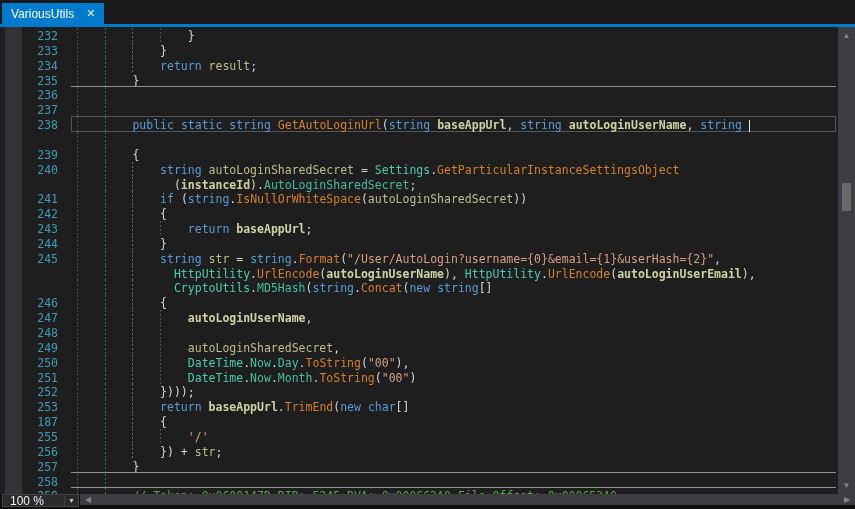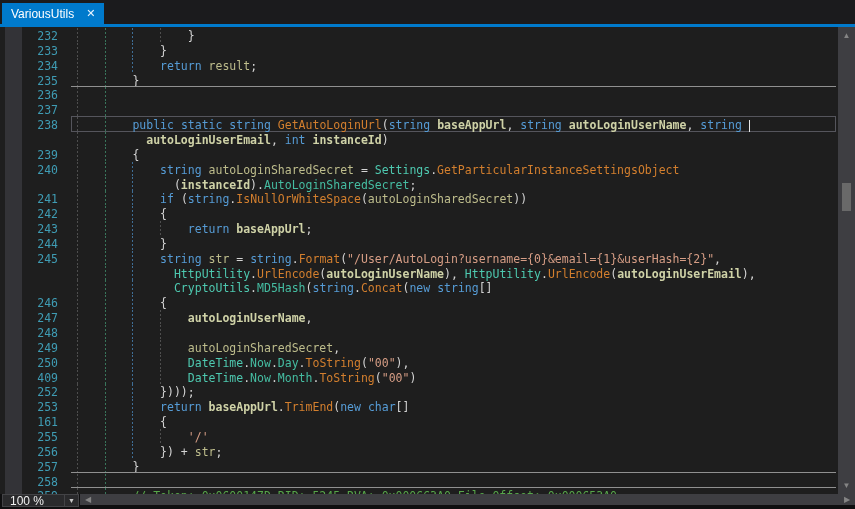--- a/index.html
+++ b/index.html
@@ -119,21 +119,20 @@
           <i class="g lv0" style="left: 77px;"></i>
           <i class="g lv1" style="left: 104.7px;"></i>
           <div class="curbox"></div>
           <span class="ln">238</span>
           <span class="code"><span class="tk-p">        </span><span class="tk-k">public</span><span class="tk-p"> </span><span class="tk-k">static</span><span class="tk-p"> </span><span class="tk-k">string</span><span class="tk-p"> </span><span class="tk-m">GetAutoLoginUrl</span><span class="tk-p">(</span><span class="tk-k">string</span><span class="tk-p"> </span><span class="tk-pa">baseAppUrl</span><span class="tk-p">, </span><span class="tk-k">string</span><span class="tk-p"> </span><span class="tk-pa">autoLoginUserName</span><span class="tk-p">, </span><span class="tk-k">string</span><span class="tk-p"> </span><span class="caret"></span></span>
         </div>
         <div class="row" style="top: 104.95px;">
           <i class="g lv0" style="left: 77px;"></i>
           <i class="g lv1" style="left: 104.7px;"></i>
           <span class="ln"></span>
-          <span class="code"><span class="tk-p">          </span><span class="tk-pa">autoLoginUserEmail</span><span class="tk-p">, </span><span class="tk-k">int</span><span class="tk-p"> </span><span class="tk-pa">instanceId</span><span class="tk-p">)</span></span>
         </div>
         <div class="row" style="top: 119.8px;">
           <i class="g lv0" style="left: 77px;"></i>
           <i class="g lv1" style="left: 104.7px;"></i>
           <span class="ln">239</span>
           <span class="code"><span class="tk-p">        {</span></span>
         </div>
         <div class="row" style="top: 134.65px;">
           <i class="g lv0" style="left: 77px;"></i>
           <i class="g lv1" style="left: 104.7px;"></i>
@@ -234,42 +233,42 @@
           <i class="g lv2" style="left: 132.4px;"></i>
           <i class="g lv3" style="left: 160.1px;"></i>
           <span class="ln">250</span>
           <span class="code"><span class="tk-p">                </span><span class="tk-t">DateTime</span><span class="tk-p">.</span><span class="tk-pr">Now</span><span class="tk-p">.</span><span class="tk-pr">Day</span><span class="tk-p">.</span><span class="tk-m">ToString</span><span class="tk-p">(</span><span class="tk-s">"00"</span><span class="tk-p">),</span></span>
         </div>
         <div class="row" style="top: 342.55px;">
           <i class="g lv0" style="left: 77px;"></i>
           <i class="g lv1" style="left: 104.7px;"></i>
           <i class="g lv2" style="left: 132.4px;"></i>
           <i class="g lv3" style="left: 160.1px;"></i>
-          <span class="ln">409</span>
+          <span class="ln">251</span>
           <span class="code"><span class="tk-p">                </span><span class="tk-t">DateTime</span><span class="tk-p">.</span><span class="tk-pr">Now</span><span class="tk-p">.</span><span class="tk-pr">Month</span><span class="tk-p">.</span><span class="tk-m">ToString</span><span class="tk-p">(</span><span class="tk-s">"00"</span><span class="tk-p">)</span></span>
         </div>
         <div class="row" style="top: 357.4px;">
           <i class="g lv0" style="left: 77px;"></i>
           <i class="g lv1" style="left: 104.7px;"></i>
           <i class="g lv2" style="left: 132.4px;"></i>
           <span class="ln">252</span>
           <span class="code"><span class="tk-p">            })));</span></span>
         </div>
         <div class="row" style="top: 372.25px;">
           <i class="g lv0" style="left: 77px;"></i>
           <i class="g lv1" style="left: 104.7px;"></i>
           <i class="g lv2" style="left: 132.4px;"></i>
           <span class="ln">253</span>
           <span class="code"><span class="tk-p">            </span><span class="tk-k">return</span><span class="tk-p"> </span><span class="tk-pa">baseAppUrl</span><span class="tk-p">.</span><span class="tk-m">TrimEnd</span><span class="tk-p">(</span><span class="tk-k">new</span><span class="tk-p"> </span><span class="tk-k">char</span><span class="tk-p">[]</span></span>
         </div>
         <div class="row" style="top: 387.1px;">
           <i class="g lv0" style="left: 77px;"></i>
           <i class="g lv1" style="left: 104.7px;"></i>
           <i class="g lv2" style="left: 132.4px;"></i>
-          <span class="ln">161</span>
+          <span class="ln">187</span>
           <span class="code"><span class="tk-p">            {</span></span>
         </div>
         <div class="row" style="top: 401.95px;">
           <i class="g lv0" style="left: 77px;"></i>
           <i class="g lv1" style="left: 104.7px;"></i>
           <i class="g lv2" style="left: 132.4px;"></i>
           <i class="g lv3" style="left: 160.1px;"></i>
           <span class="ln">255</span>
           <span class="code"><span class="tk-p">                </span><span class="tk-s">'/'</span></span>
         </div>

